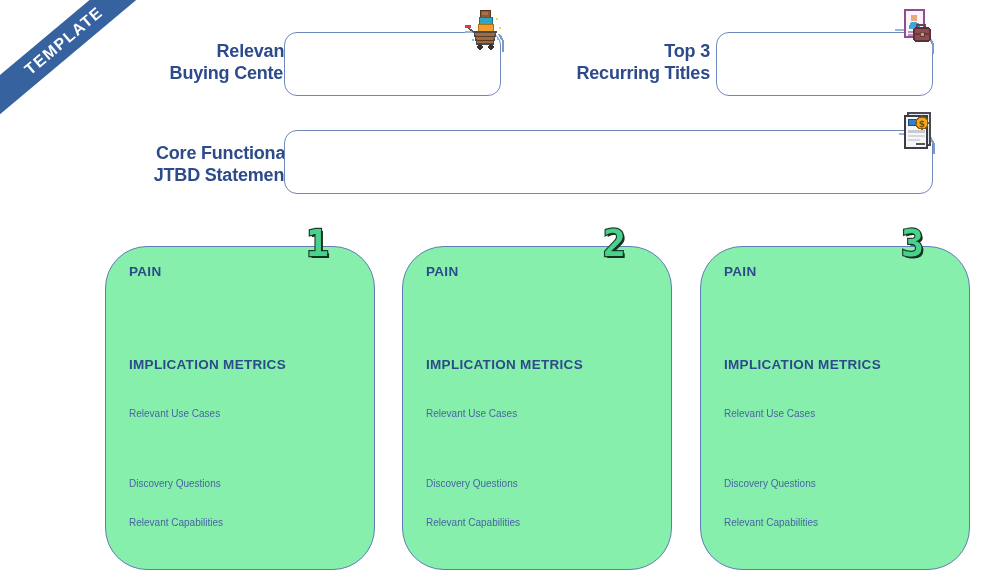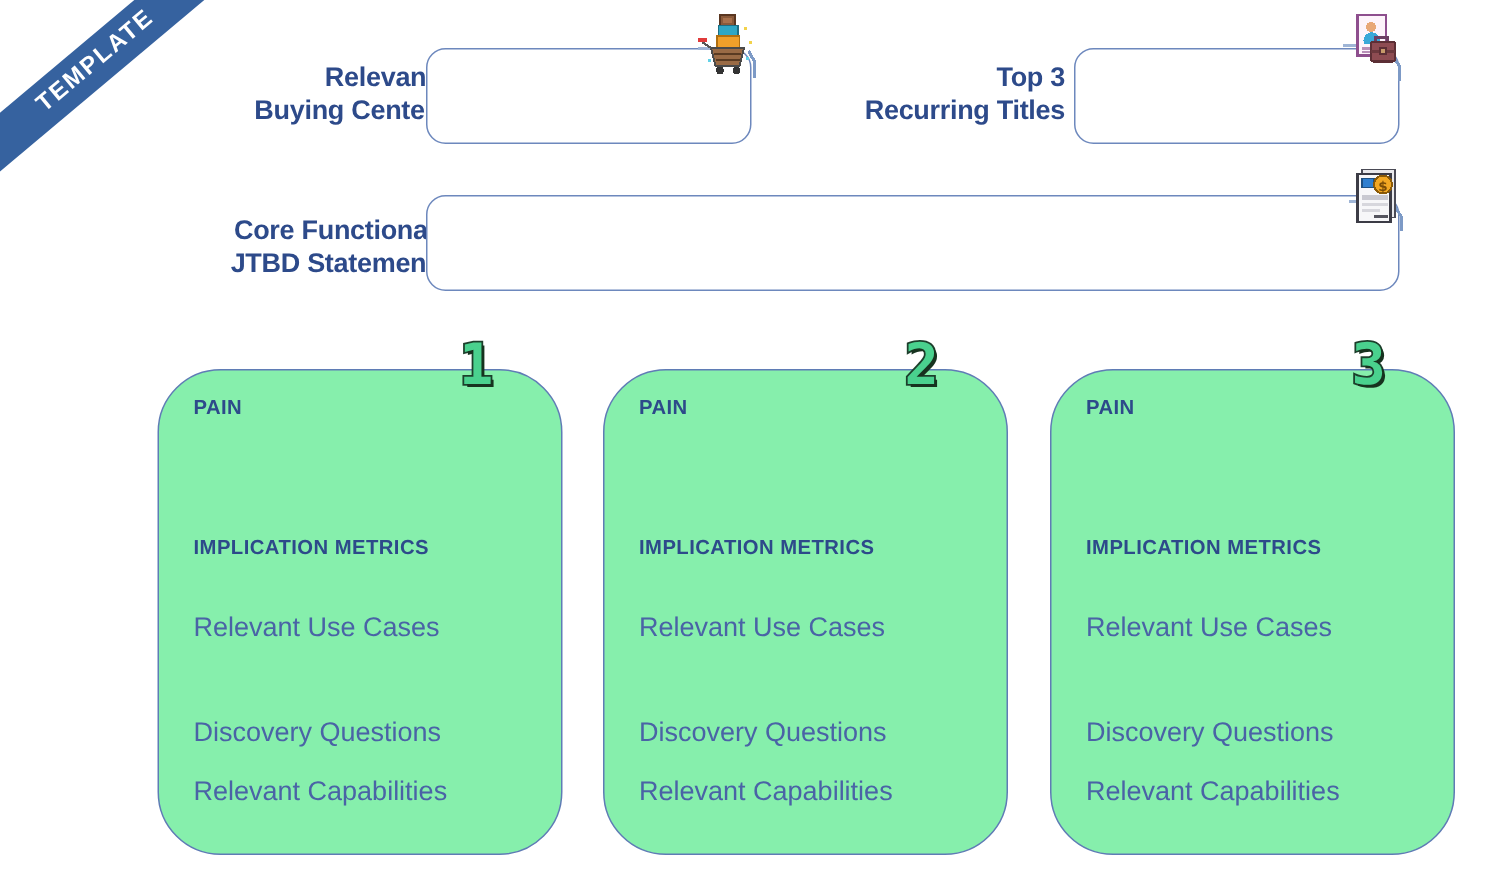--- a/index.html
+++ b/index.html
@@ -111,21 +111,21 @@
     font-family: "Liberation Sans", sans-serif;
   }
   .card-head.pain { top: 17px; }
   .card-head.metrics { top: 70px; margin-top: 40px; }
 
   .card-item {
     position: absolute;
     left: 23px;
     color: #4a63a6;
     font-weight: normal;
-    font-size: 18px;
+    font-size: 10px;
     font-family: "Liberation Sans", sans-serif;
   }
   .card-item.i0 { top: 161px; }
   .card-item.i1 { top: 231px; }
   .card-item.i2 { top: 270px; }
 </style>
 </head>
 <body>
 
 <div id="canvas">

